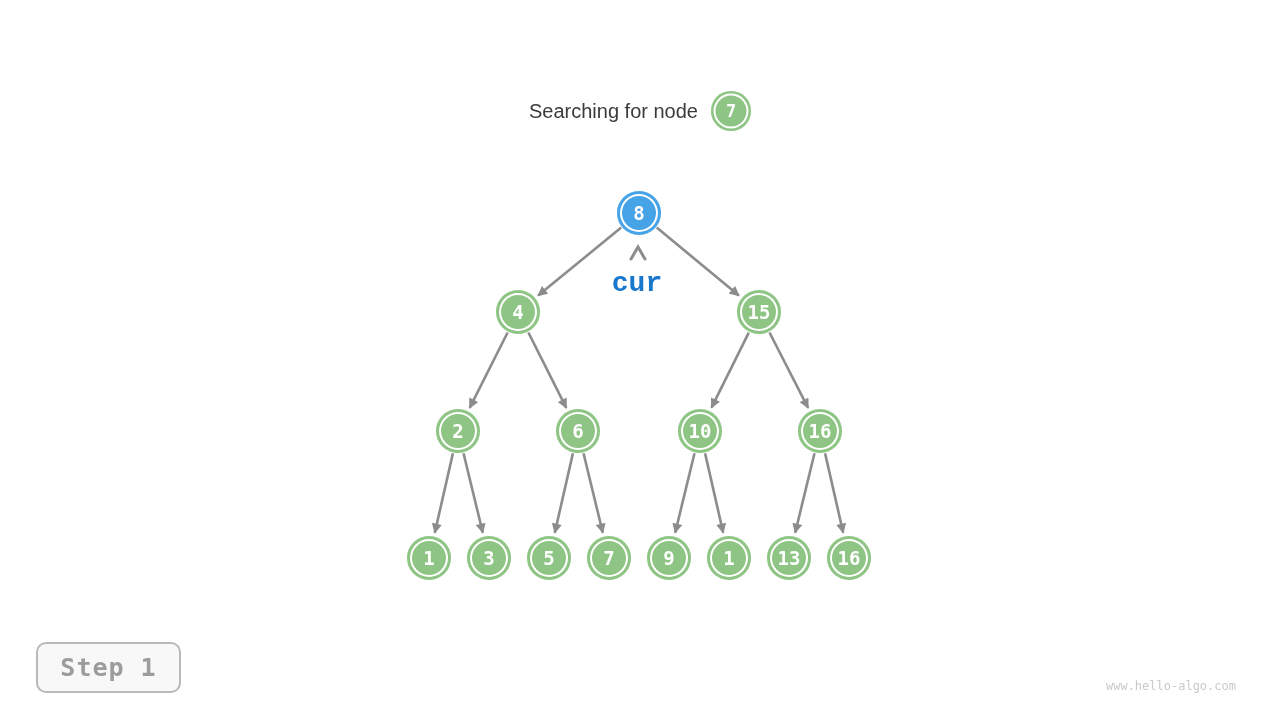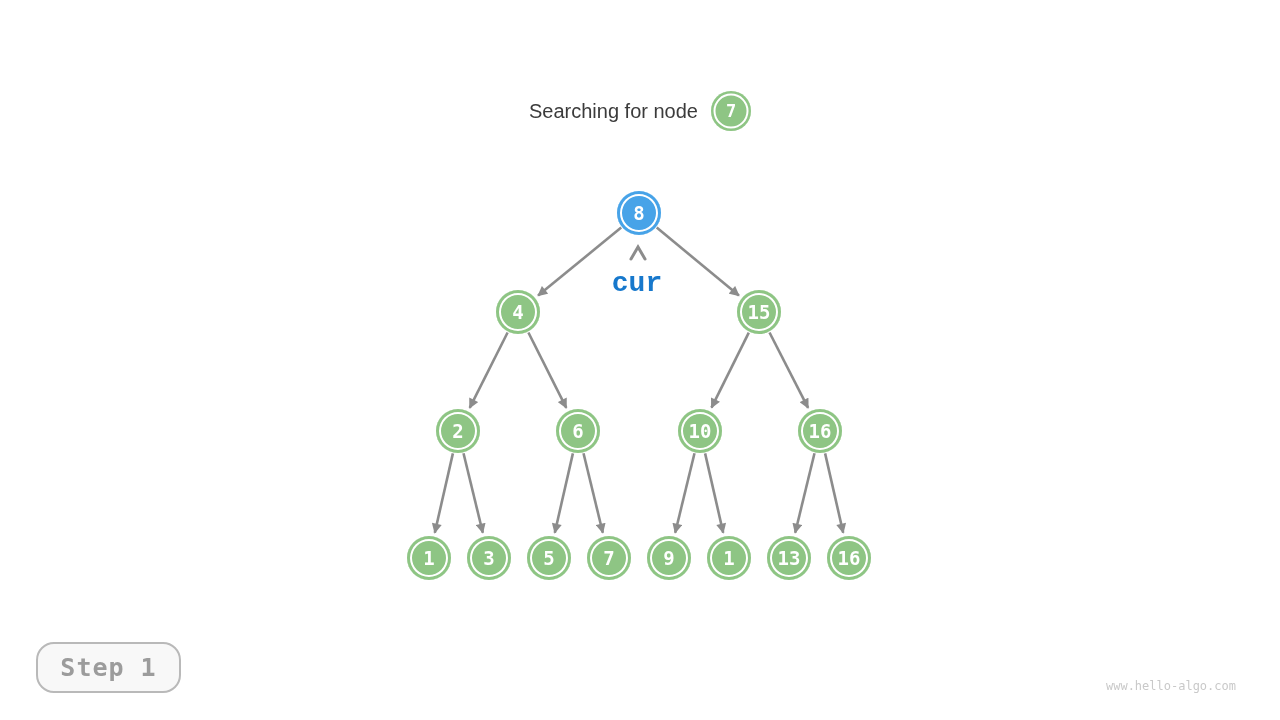--- a/index.html
+++ b/index.html
@@ -99,21 +99,21 @@
     left: 36px;
     top: 642px;
     width: 145px;
     height: 51px;
     box-sizing: border-box;
     display: flex;
     align-items: center;
     justify-content: center;
     background: var(--step-bg, #f8f8f8);
     border: 2px solid var(--step-border, #b9b9b9);
-    border-radius: 18px;
+    border-radius: 10px;
     color: var(--step-text, #9c9c9c);
     font-family: "DejaVu Sans Mono", monospace;
     font-weight: bold;
     font-size: 25px;
     letter-spacing: 1px;
     cursor: default;
   }
 
   .watermark {
     position: absolute;

